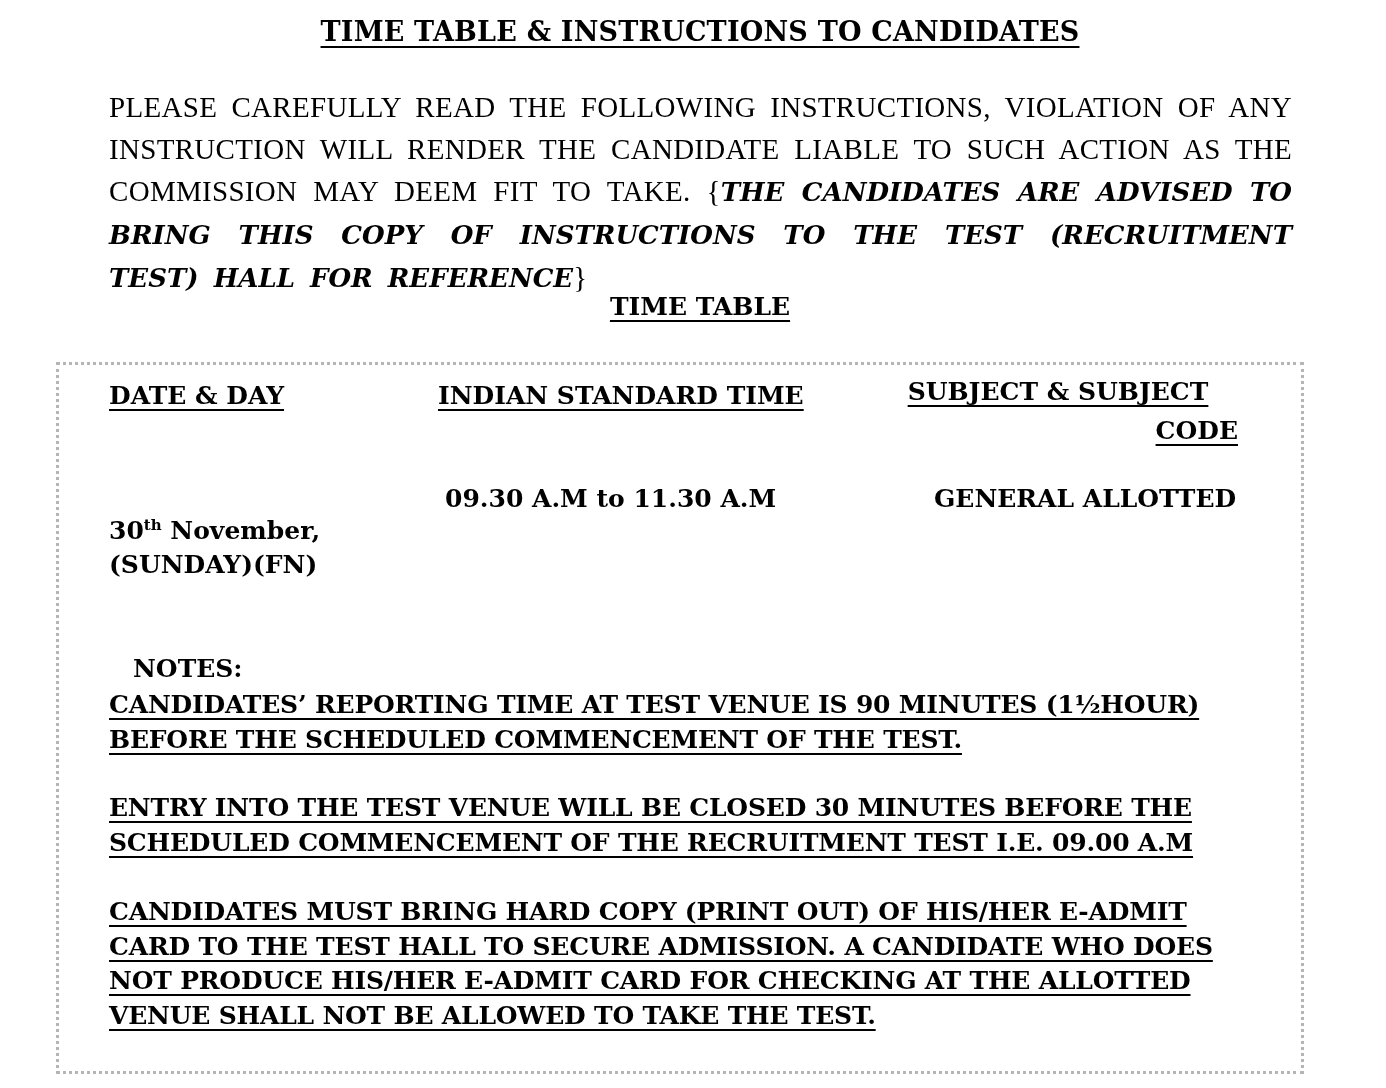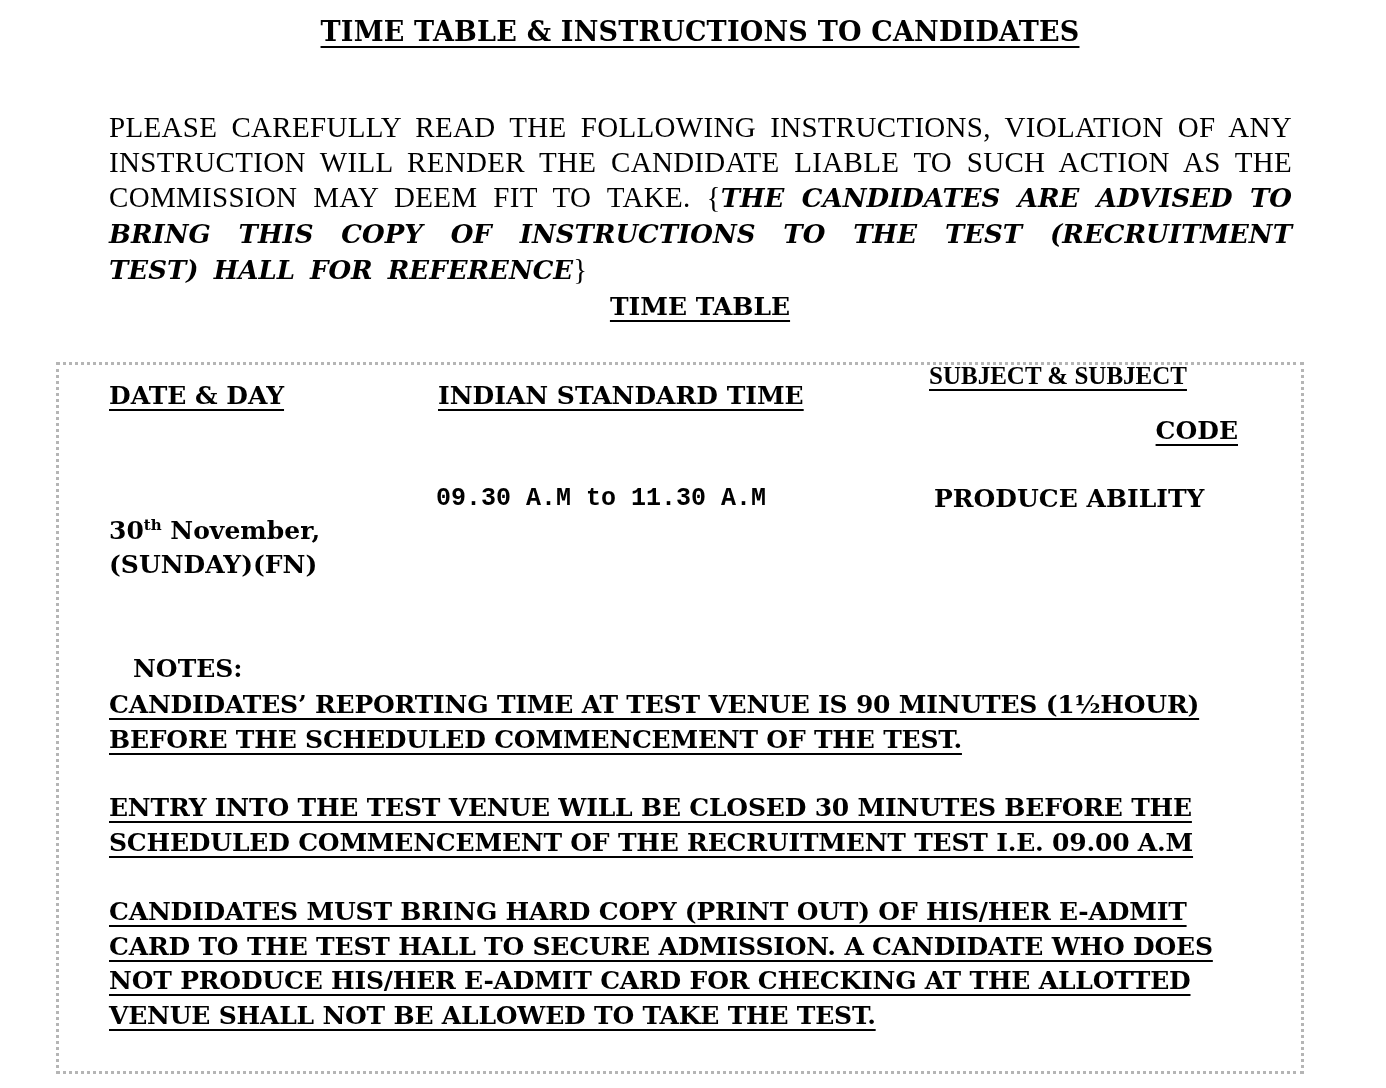--- a/index.html
+++ b/index.html
@@ -8,22 +8,22 @@
     font-family: "DejaVu Serif", "Liberation Serif", serif; color: #000;
   }
   .title {
     position: absolute; left: 0; width: 1400px; top: 16px; text-align: center;
     font-weight: bold; font-size: 27px; text-decoration: underline;
     text-decoration-thickness: 2px; text-underline-offset: 5px; letter-spacing: 0.2px;
     font-family: "DejaVu Serif", serif;
   }
   .intro {
     position: absolute; left: 109px; top: 86px; width: 1183px;
-    font-family: "Liberation Serif", serif; font-size: 29px; line-height: 35px;
-    text-align: justify; text-align-last: left; word-spacing: 6px; letter-spacing: 0.3px; margin-top: 24px;
+    font-family: "Liberation Serif", serif; font-size: 29px; line-height: 42px;
+    text-align: justify; text-align-last: left; word-spacing: 6px; letter-spacing: 0.3px;
   }
   .intro .bi { font-family: "DejaVu Serif", serif; font-weight: bold; font-style: italic; font-size: 26px; letter-spacing: 0; }
   .tt-title {
     position: absolute; left: 0; width: 1400px; top: 292px; text-align: center;
     font-weight: bold; font-size: 25px; text-decoration: underline;
     text-decoration-thickness: 2px; text-underline-offset: 5px;
   }
   .frame {
     position: absolute; left: 56px; top: 362px; width: 1248px; height: 712px;
     border: 3px dotted #b5b5b5; box-sizing: border-box;
@@ -43,28 +43,28 @@
 <div class="title">TIME TABLE &amp; INSTRUCTIONS TO CANDIDATES</div>
 
 <div class="intro"><span>PLEASE CAREFULLY READ THE FOLLOWING INSTRUCTIONS, VIOLATION OF ANY INSTRUCTION WILL RENDER THE CANDIDATE LIABLE TO SUCH ACTION AS THE COMMISSION MAY DEEM FIT TO TAKE. {</span><span class="bi">THE CANDIDATES ARE ADVISED TO BRING THIS COPY OF INSTRUCTIONS TO THE TEST (RECRUITMENT TEST) HALL FOR REFERENCE</span><span>}</span></div>
 
 <div class="tt-title">TIME TABLE</div>
 
 <div class="frame"></div>
 
 <div class="h" style="left:109px; top:378px;">DATE &amp; DAY</div>
 <div class="h" style="left:438px; top:378px;">INDIAN STANDARD TIME</div>
-<div class="h" style="left:892px; top:358px; width:332px; text-align:center;font-family:Liberation Serif, serif;">SUBJECT &amp; SUBJECT</div>
+<div class="h" style="left:892px; top:374px; width:332px; text-align:center;">SUBJECT &amp; SUBJECT</div>
 <div class="h" style="left:892px; top:413px; width:346px; text-align:right;">CODE</div>
 
 <div class="v" style="left:109px; top:508px;">
   <div><span>30</span><sup>th</sup><span> November,</span></div>
   <div>(SUNDAY)(FN)</div>
 </div>
-<div class="v" style="left:436px; top:482px;font-family:Liberation Mono, monospace;">09.30 A.M to 11.30 A.M</div>
+<div class="v" style="left:445px; top:482px;">09.30 A.M to 11.30 A.M</div>
 <div class="v" style="left:934px; top:482px;">
-  <div>PRODUCE ABILITY</div>
+  <div>GENERAL ALLOTTED</div>
 </div>
 
 <div class="notes-label">NOTES:</div>
 <div class="note" style="top:688px;">CANDIDATES’ REPORTING TIME AT TEST VENUE IS 90 MINUTES (1½HOUR) BEFORE THE SCHEDULED COMMENCEMENT OF THE TEST.</div>
 <div class="note" style="top:791px;">ENTRY INTO THE TEST VENUE WILL BE CLOSED 30 MINUTES BEFORE THE SCHEDULED COMMENCEMENT OF THE RECRUITMENT TEST I.E. 09.00 A.M</div>
 <div class="note" style="top:895px; width:1160px;">CANDIDATES MUST BRING HARD COPY (PRINT OUT) OF HIS/HER E-ADMIT CARD TO THE TEST HALL TO SECURE ADMISSION. A CANDIDATE WHO DOES NOT PRODUCE HIS/HER E-ADMIT CARD FOR CHECKING AT THE ALLOTTED VENUE SHALL NOT BE ALLOWED TO TAKE THE TEST.</div>
 
 </body></html>

